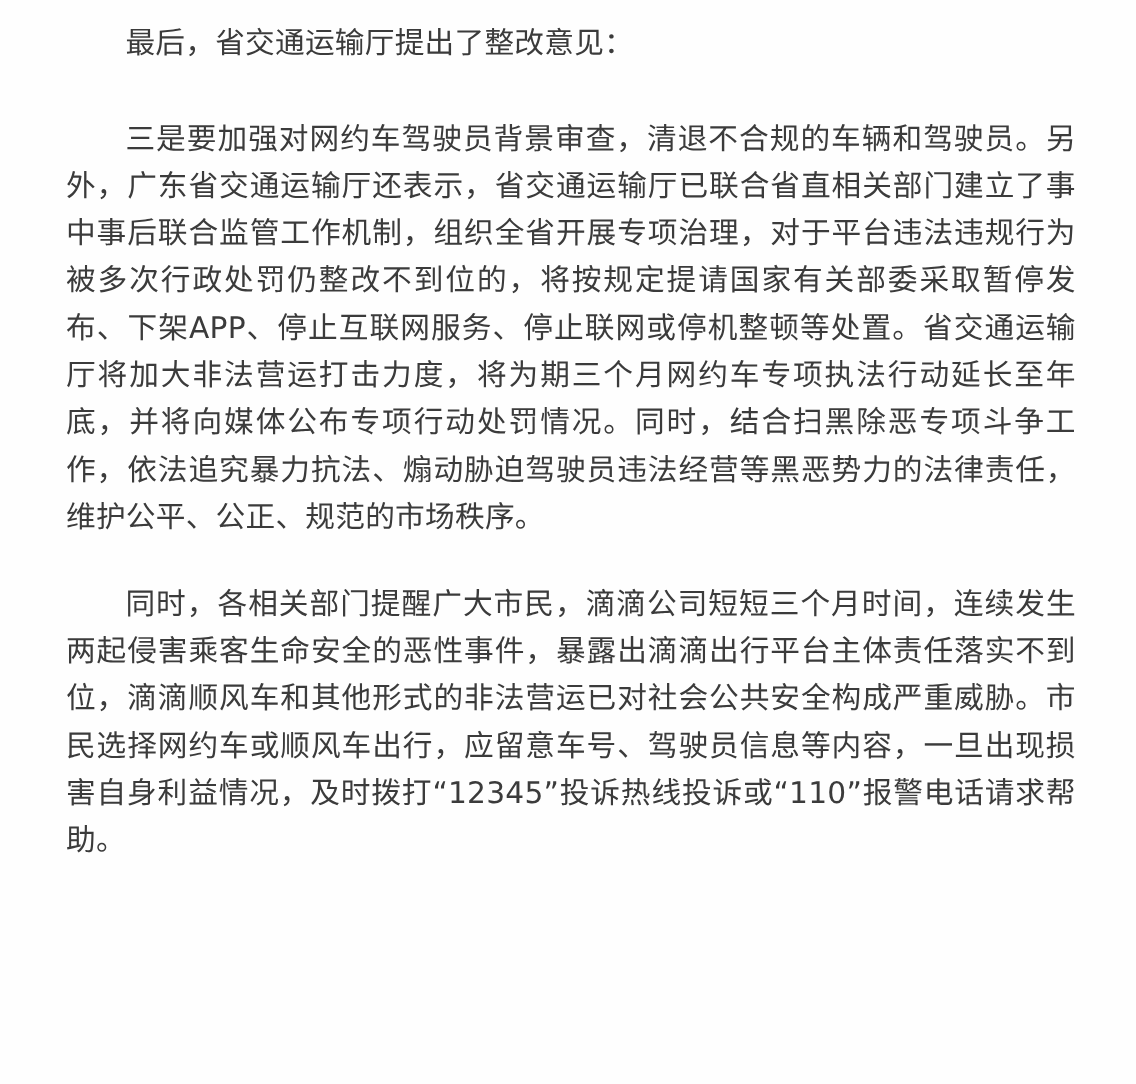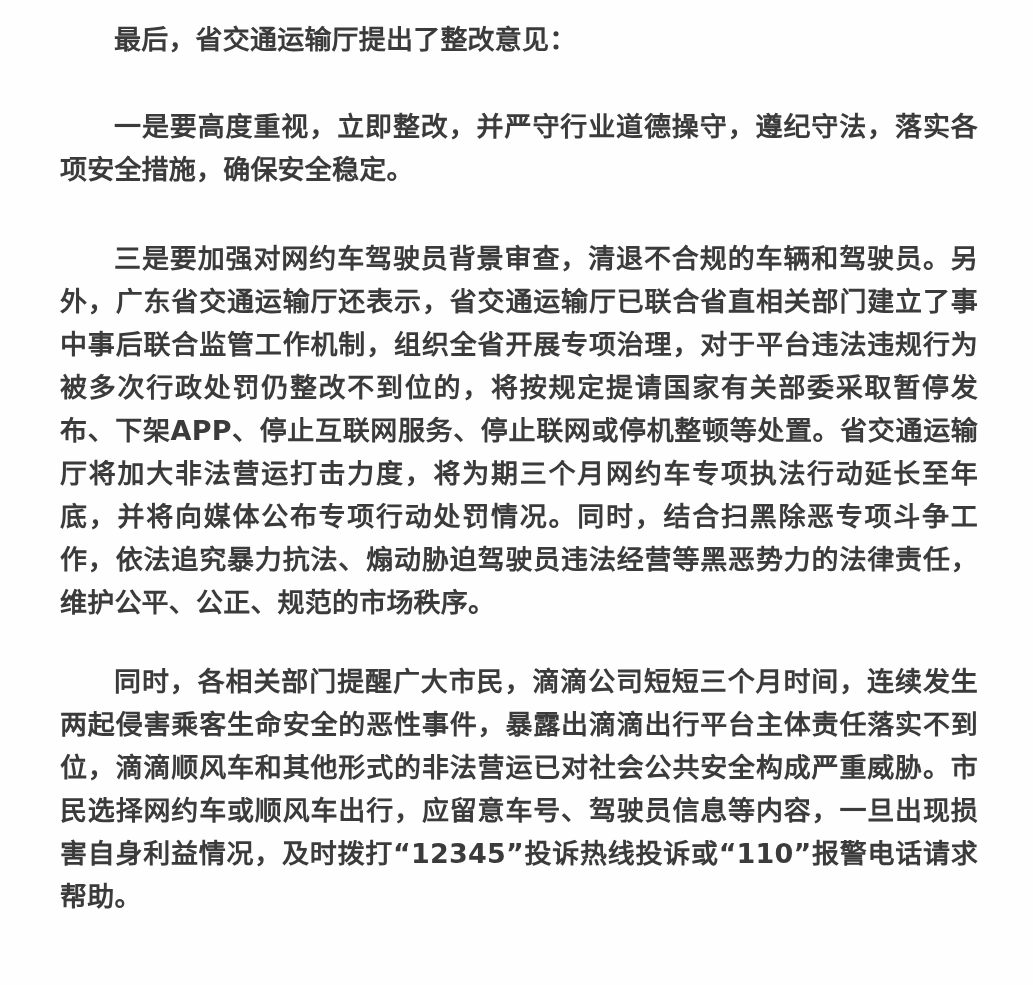--- a/index.html
+++ b/index.html
@@ -27,41 +27,40 @@
   }
   .para {
     margin: 0 0 30px 0;
     font-size: 27px;
     line-height: 43px;
     color: #3b3b3b;
     text-align: justify;
     text-justify: inter-character;
     text-indent: 2em;
     letter-spacing: 0.2px;
-    font-weight: 700;
+    font-weight: 400;
     -webkit-font-smoothing: antialiased;
   }
   .para:last-child {
     margin-bottom: 0;
   }
   .para-1 { margin-bottom: 44px; }
   .para-2 { margin-bottom: 46px; }
   .para-3 { margin-bottom: 46px; }
   .para-4 { margin-bottom: 36px; }
   .para-5 { margin-bottom: 0; }
 </style>
 </head>
 <body>
 
 <div class="page">
   <div class="article">
 
     <p class="para para-1">最后，省交通运输厅提出了整改意见：</p>
 
-    <p class="para para-2">一是要高度重视，立即整改，并严守行业道德操守，遵纪守法，落实各项安全措施，确保安全稳定。</p>
 
 
     <p class="para para-4">三是要加强对网约车驾驶员背景审查，清退不合规的车辆和驾驶员。另外，广东省交通运输厅还表示，省交通运输厅已联合省直相关部门建立了事中事后联合监管工作机制，组织全省开展专项治理，对于平台违法违规行为被多次行政处罚仍整改不到位的，将按规定提请国家有关部委采取暂停发布、下架APP、停止互联网服务、停止联网或停机整顿等处置。省交通运输厅将加大非法营运打击力度，将为期三个月网约车专项执法行动延长至年底，并将向媒体公布专项行动处罚情况。同时，结合扫黑除恶专项斗争工作，依法追究暴力抗法、煽动胁迫驾驶员违法经营等黑恶势力的法律责任，维护公平、公正、规范的市场秩序。</p>
 
     <p class="para para-5">同时，各相关部门提醒广大市民，滴滴公司短短三个月时间，连续发生两起侵害乘客生命安全的恶性事件，暴露出滴滴出行平台主体责任落实不到位，滴滴顺风车和其他形式的非法营运已对社会公共安全构成严重威胁。市民选择网约车或顺风车出行，应留意车号、驾驶员信息等内容，一旦出现损害自身利益情况，及时拨打“12345”投诉热线投诉或“110”报警电话请求帮助。</p>
 
   </div>
 </div>
 
 </body></html>

